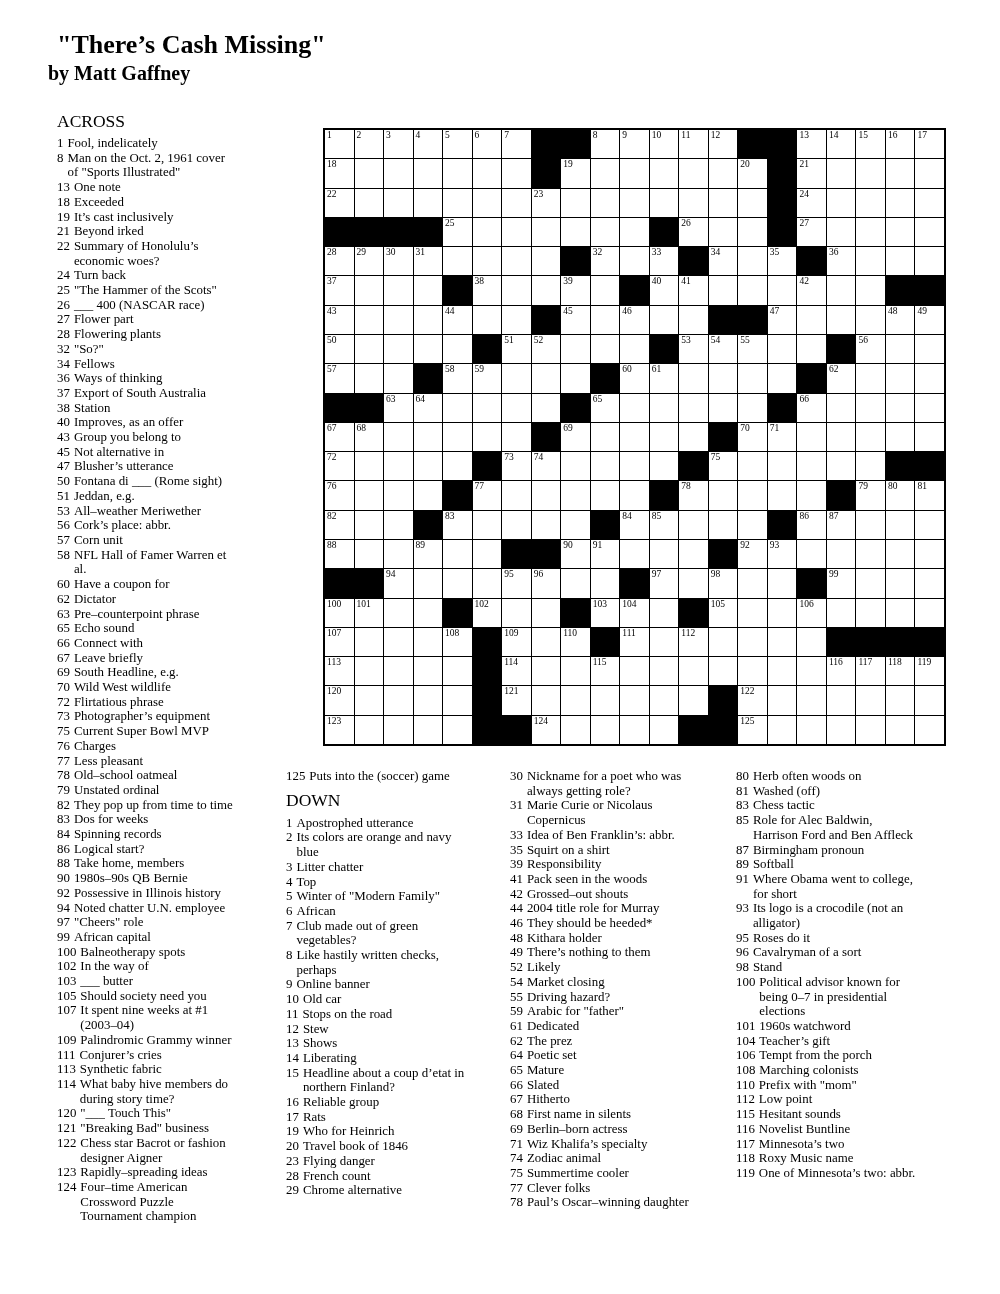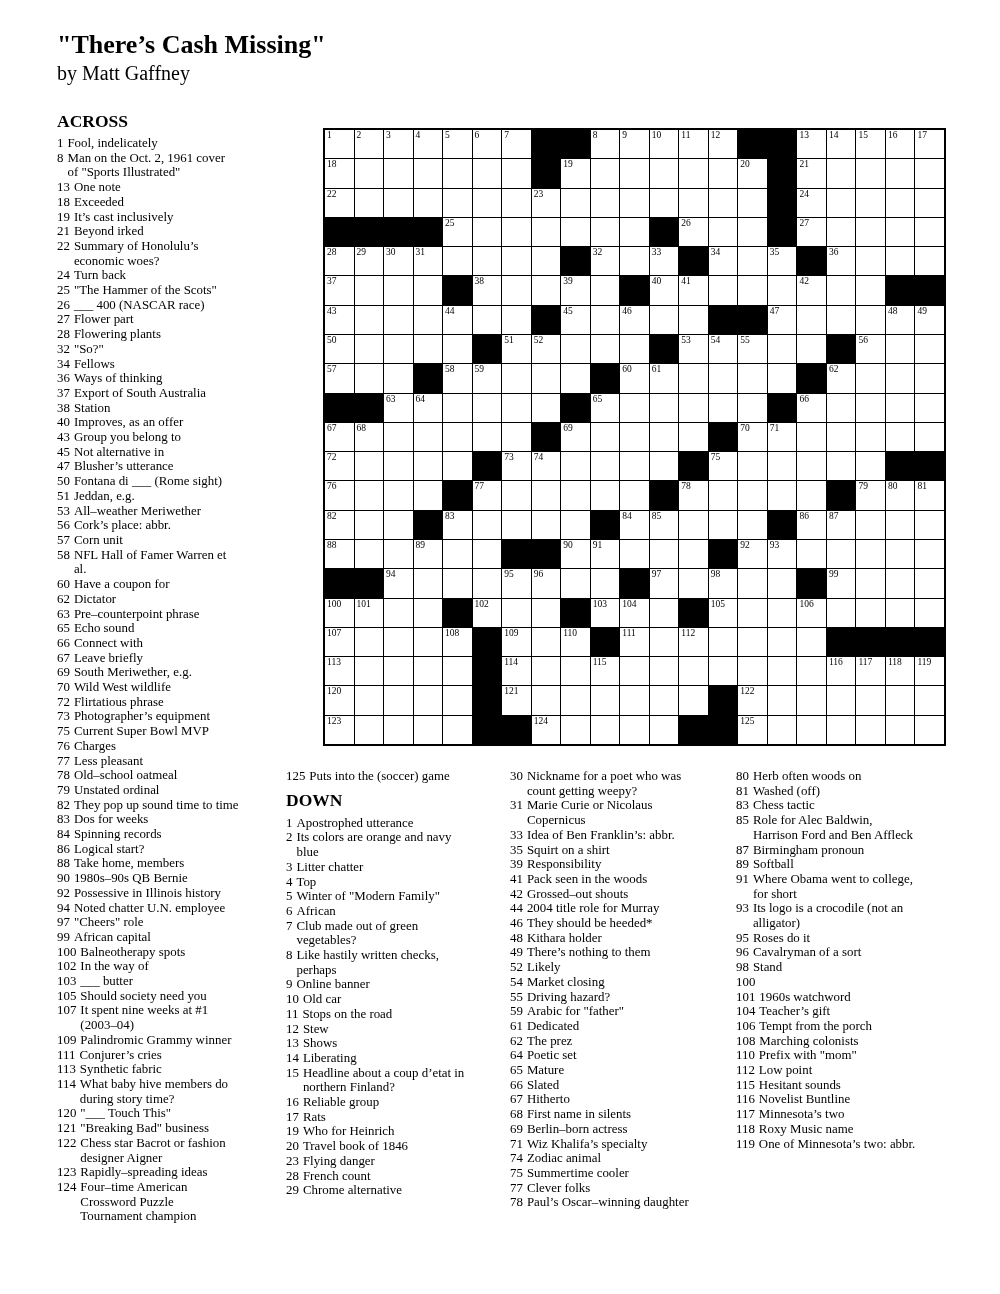--- a/index.html
+++ b/index.html
@@ -1,23 +1,23 @@
 <!DOCTYPE html>
 <html><head>
 <meta charset="utf-8">
 <style>
   html,body{margin:0;padding:0;}
   body{width:1000px;height:1294px;position:relative;background:#ffffff;
        font-family:"Liberation Serif", serif;color:#000;}
   .page{position:absolute;inset:0;}
   .title{position:absolute;left:57px;top:30px;font-size:26px;font-weight:bold;
          white-space:nowrap;}
-  .byline{position:absolute;left:57px;top:62px;font-size:20px;white-space:nowrap;}
+  .byline{position:absolute;left:48px;top:62px;font-size:20px;white-space:nowrap;font-weight:bold;}
   .cluecol{position:absolute;font-size:12.9px;line-height:14.7px;}
-  .hdr{font-weight:bold;font-size:17.5px;line-height:19px;margin:0 0 5px 0;}
+  .hdr{font-weight:normal;font-size:17.5px;line-height:19px;margin:0 0 5px 0;}
   .hdr.down{margin:7px 0 6px 0;}
   .clue{display:flex;align-items:flex-start;}
   .clue .num{flex:none;margin-right:4px;white-space:nowrap;}
   .clue .txt{white-space:pre-line;}
   .grid{position:absolute;left:323px;top:128px;width:619px;height:614px;
         display:grid;grid-template-columns:repeat(21,1fr);
         grid-template-rows:repeat(21,1fr);gap:1px;background:#000;
         border:2px solid #000;}
   .cell{position:relative;background:#fff;}
   .cell.black{background:#000;}
@@ -855,21 +855,21 @@
       <div class="clue">
         <span class="num">66</span>
         <span class="txt">Connect with</span>
       </div>
       <div class="clue">
         <span class="num">67</span>
         <span class="txt">Leave briefly</span>
       </div>
       <div class="clue">
         <span class="num">69</span>
-        <span class="txt">South Meriwether, e.g.</span>
+        <span class="txt">South Headline, e.g.</span>
       </div>
       <div class="clue">
         <span class="num">70</span>
         <span class="txt">Wild West wildlife</span>
       </div>
       <div class="clue">
         <span class="num">72</span>
         <span class="txt">Flirtatious phrase</span>
       </div>
       <div class="clue">
@@ -891,21 +891,21 @@
       <div class="clue">
         <span class="num">78</span>
         <span class="txt">Old–school oatmeal</span>
       </div>
       <div class="clue">
         <span class="num">79</span>
         <span class="txt">Unstated ordinal</span>
       </div>
       <div class="clue">
         <span class="num">82</span>
-        <span class="txt">They pop up sound time to time</span>
+        <span class="txt">They pop up from time to time</span>
       </div>
       <div class="clue">
         <span class="num">83</span>
         <span class="txt">Dos for weeks</span>
       </div>
       <div class="clue">
         <span class="num">84</span>
         <span class="txt">Spinning records</span>
       </div>
       <div class="clue">
@@ -1094,21 +1094,21 @@
       </div>
       <div class="clue">
         <span class="num">29</span>
         <span class="txt">Chrome alternative</span>
       </div>
     </div>
   <div class="cluecol" id="col3" style="left:510px;top:769px;width:226px;">
       <div class="clue">
         <span class="num">30</span>
         <span class="txt">Nickname for a poet who was
-count getting weepy?</span>
+always getting role?</span>
       </div>
       <div class="clue">
         <span class="num">31</span>
         <span class="txt">Marie Curie or Nicolaus
 Copernicus</span>
       </div>
       <div class="clue">
         <span class="num">33</span>
         <span class="txt">Idea of Ben Franklin’s: abbr.</span>
       </div>
@@ -1256,20 +1256,23 @@
       <div class="clue">
         <span class="num">96</span>
         <span class="txt">Cavalryman of a sort</span>
       </div>
       <div class="clue">
         <span class="num">98</span>
         <span class="txt">Stand</span>
       </div>
       <div class="clue">
         <span class="num">100</span>
+        <span class="txt">Political advisor known for
+being 0–7 in presidential
+elections</span>
       </div>
       <div class="clue">
         <span class="num">101</span>
         <span class="txt">1960s watchword</span>
       </div>
       <div class="clue">
         <span class="num">104</span>
         <span class="txt">Teacher’s gift</span>
       </div>
       <div class="clue">

